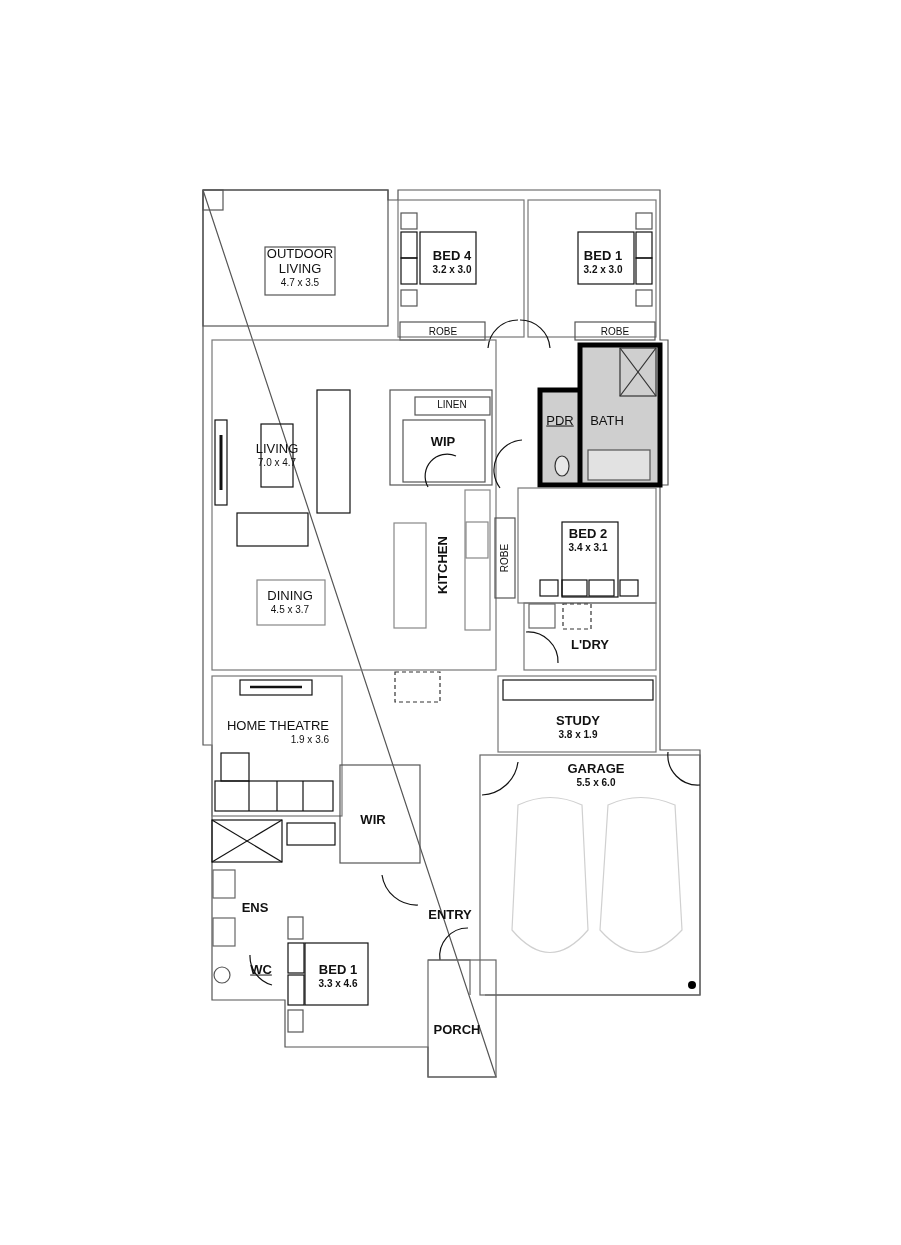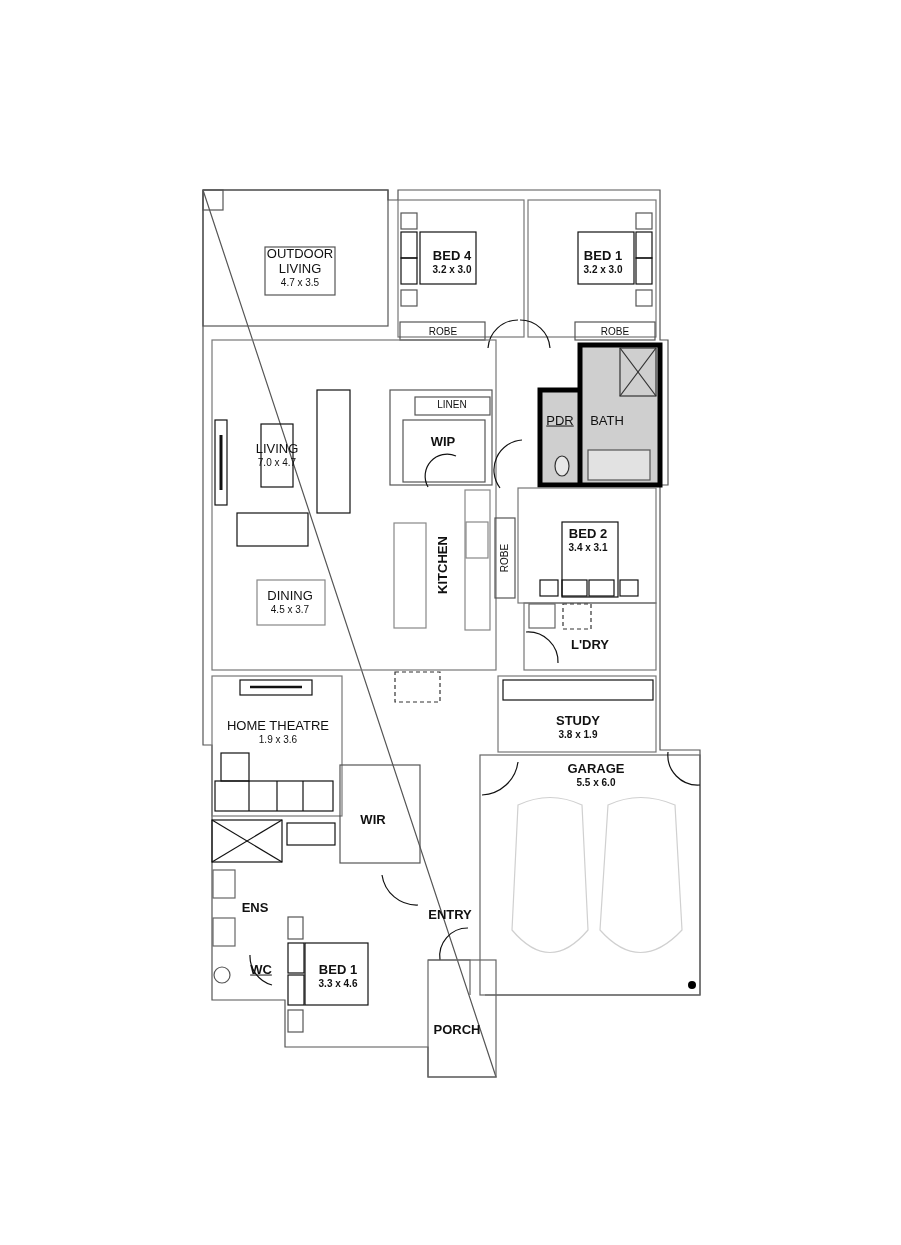--- a/index.html
+++ b/index.html
@@ -170,21 +170,21 @@
 <div class="lbl small vert" style="left:505px;top:558px;">
   <span class="n">ROBE</span>
 </div>
 <div class="lbl bold" style="left:588px;top:540px;">
   <span class="n">BED 2</span>
   <span class="d">3.4 x 3.1</span>
 </div>
 <div class="lbl bold" style="left:590px;top:645px;">
   <span class="n">L'DRY</span>
 </div>
-<div class="lbl" style="left:278px;top:732px;">
+<div class="lbl" style="left:278px;top:732px;text-align:right;">
   <span class="n">HOME THEATRE</span>
   <span class="d">1.9 x 3.6</span>
 </div>
 <div class="lbl bold" style="left:578px;top:727px;">
   <span class="n">STUDY</span>
   <span class="d">3.8 x 1.9</span>
 </div>
 <div class="lbl bold" style="left:596px;top:775px;">
   <span class="n">GARAGE</span>
   <span class="d">5.5 x 6.0</span>

